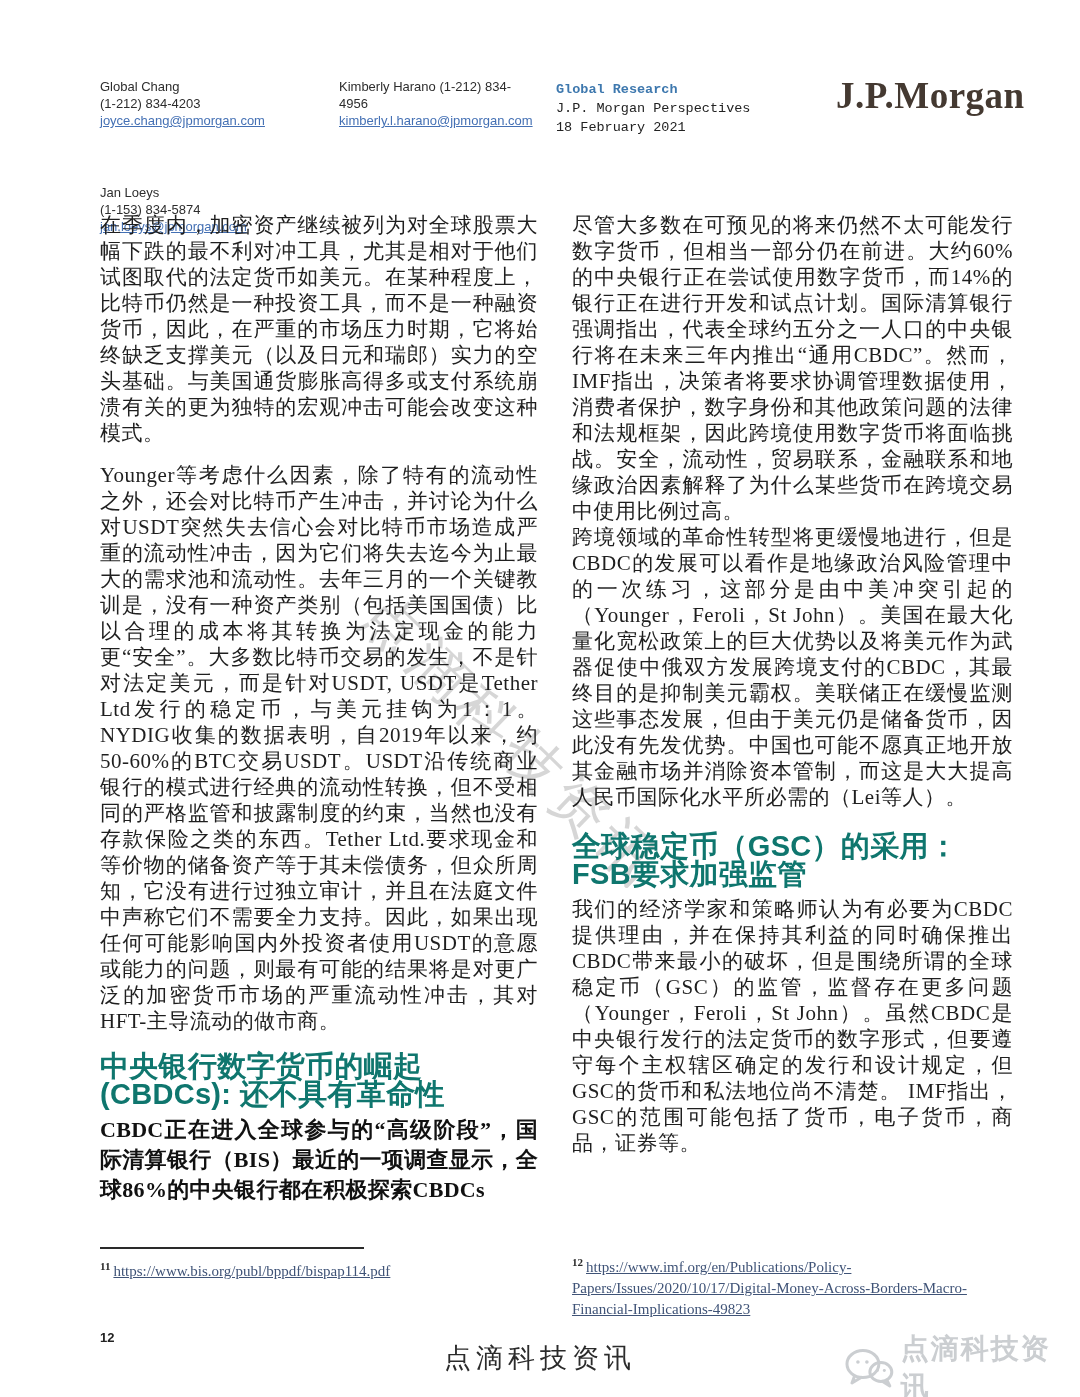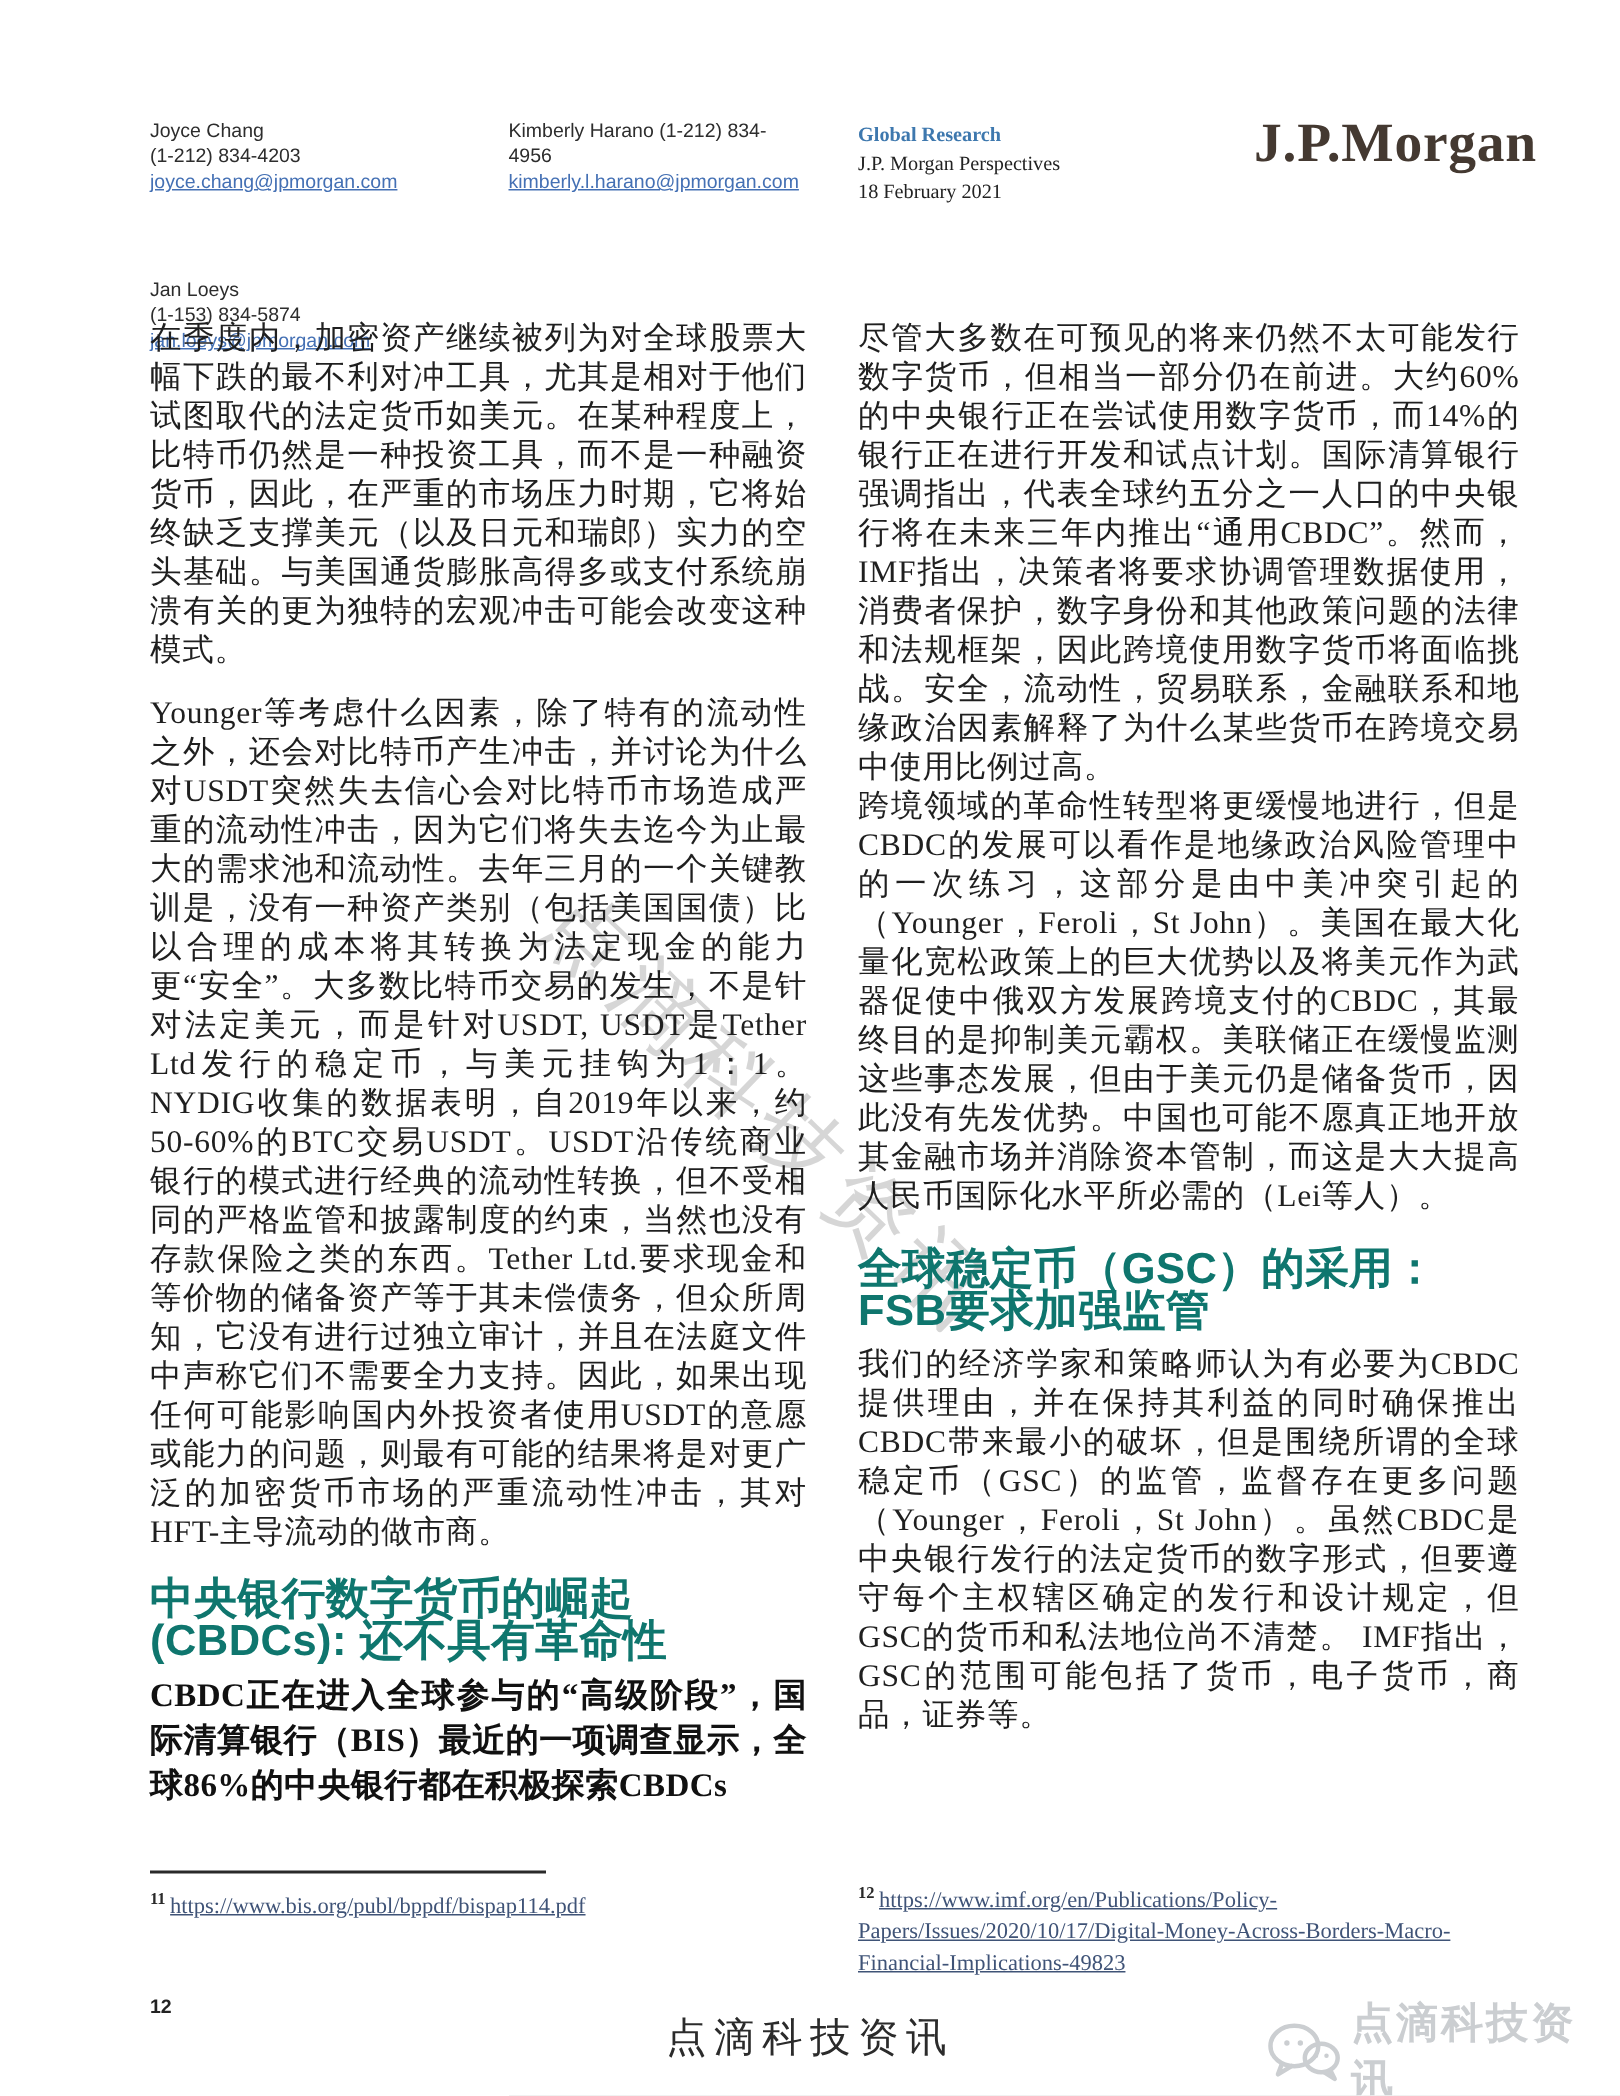--- a/index.html
+++ b/index.html
@@ -9,22 +9,22 @@
     font-family:"Liberation Serif","DejaVu Serif",serif;
     color:#1f1f1f;
   }
   
   .contact { position:absolute; font-family:"Liberation Sans","DejaVu Sans",sans-serif;
              font-size:13px; line-height:17px; color:#2d2d2d; }
   .contact a, .email { color:#4470b4; text-decoration:underline; cursor:pointer; }
   .contact-joyce { left:100px; top:78px; width:200px; }
   .contact-kimberly { left:339px; top:78px; width:188px; }
   .contact-jan { left:100px; top:148px; width:200px;margin-top:36px; }
-  .pub-block { position:absolute; left:572px; top:80px;
-               font-family:Liberation Serif, serif;
+  .pub-block { position:absolute; left:556px; top:80px;
+               font-family:Liberation Mono, monospace;
                font-size:13.5px; line-height:19px; color:#222; }
   .pub-division { font-weight:bold; color:#3e78ae; }
   .logo { position:absolute; left:836px; top:74px; width:230px;
           font-family:"Liberation Serif","DejaVu Serif",serif;
           font-size:37px; font-weight:600; letter-spacing:0.5px; color:#443931; }
   
   .col { position:absolute; top:212px; }
   .col-left  { left:100px; width:438px; }
   .col-right { left:572px; width:441px; }
   p.body { margin:0; font-size:21px; line-height:26px; text-align:justify;
@@ -62,21 +62,21 @@
   .brand-icon { margin-right:6px; width:52px; height:44px; }
 </style>
 </head>
 <body>
 
 <div class="page">
 
   <div class="watermark">点滴科技资讯</div>
 
   <div class="contact contact-joyce">
-    <div>Joyce Chang</div>
+    <div>Global Chang</div>
     <div>(1-212) 834-4203</div>
     <a class="email">joyce.chang@jpmorgan.com</a>
   </div>
 
   <div class="contact contact-kimberly">
     <div>Kimberly Harano (1-212) 834-4956</div>
     <a class="email">kimberly.l.harano@jpmorgan.com</a>
   </div>
 
   <div class="contact contact-jan">

